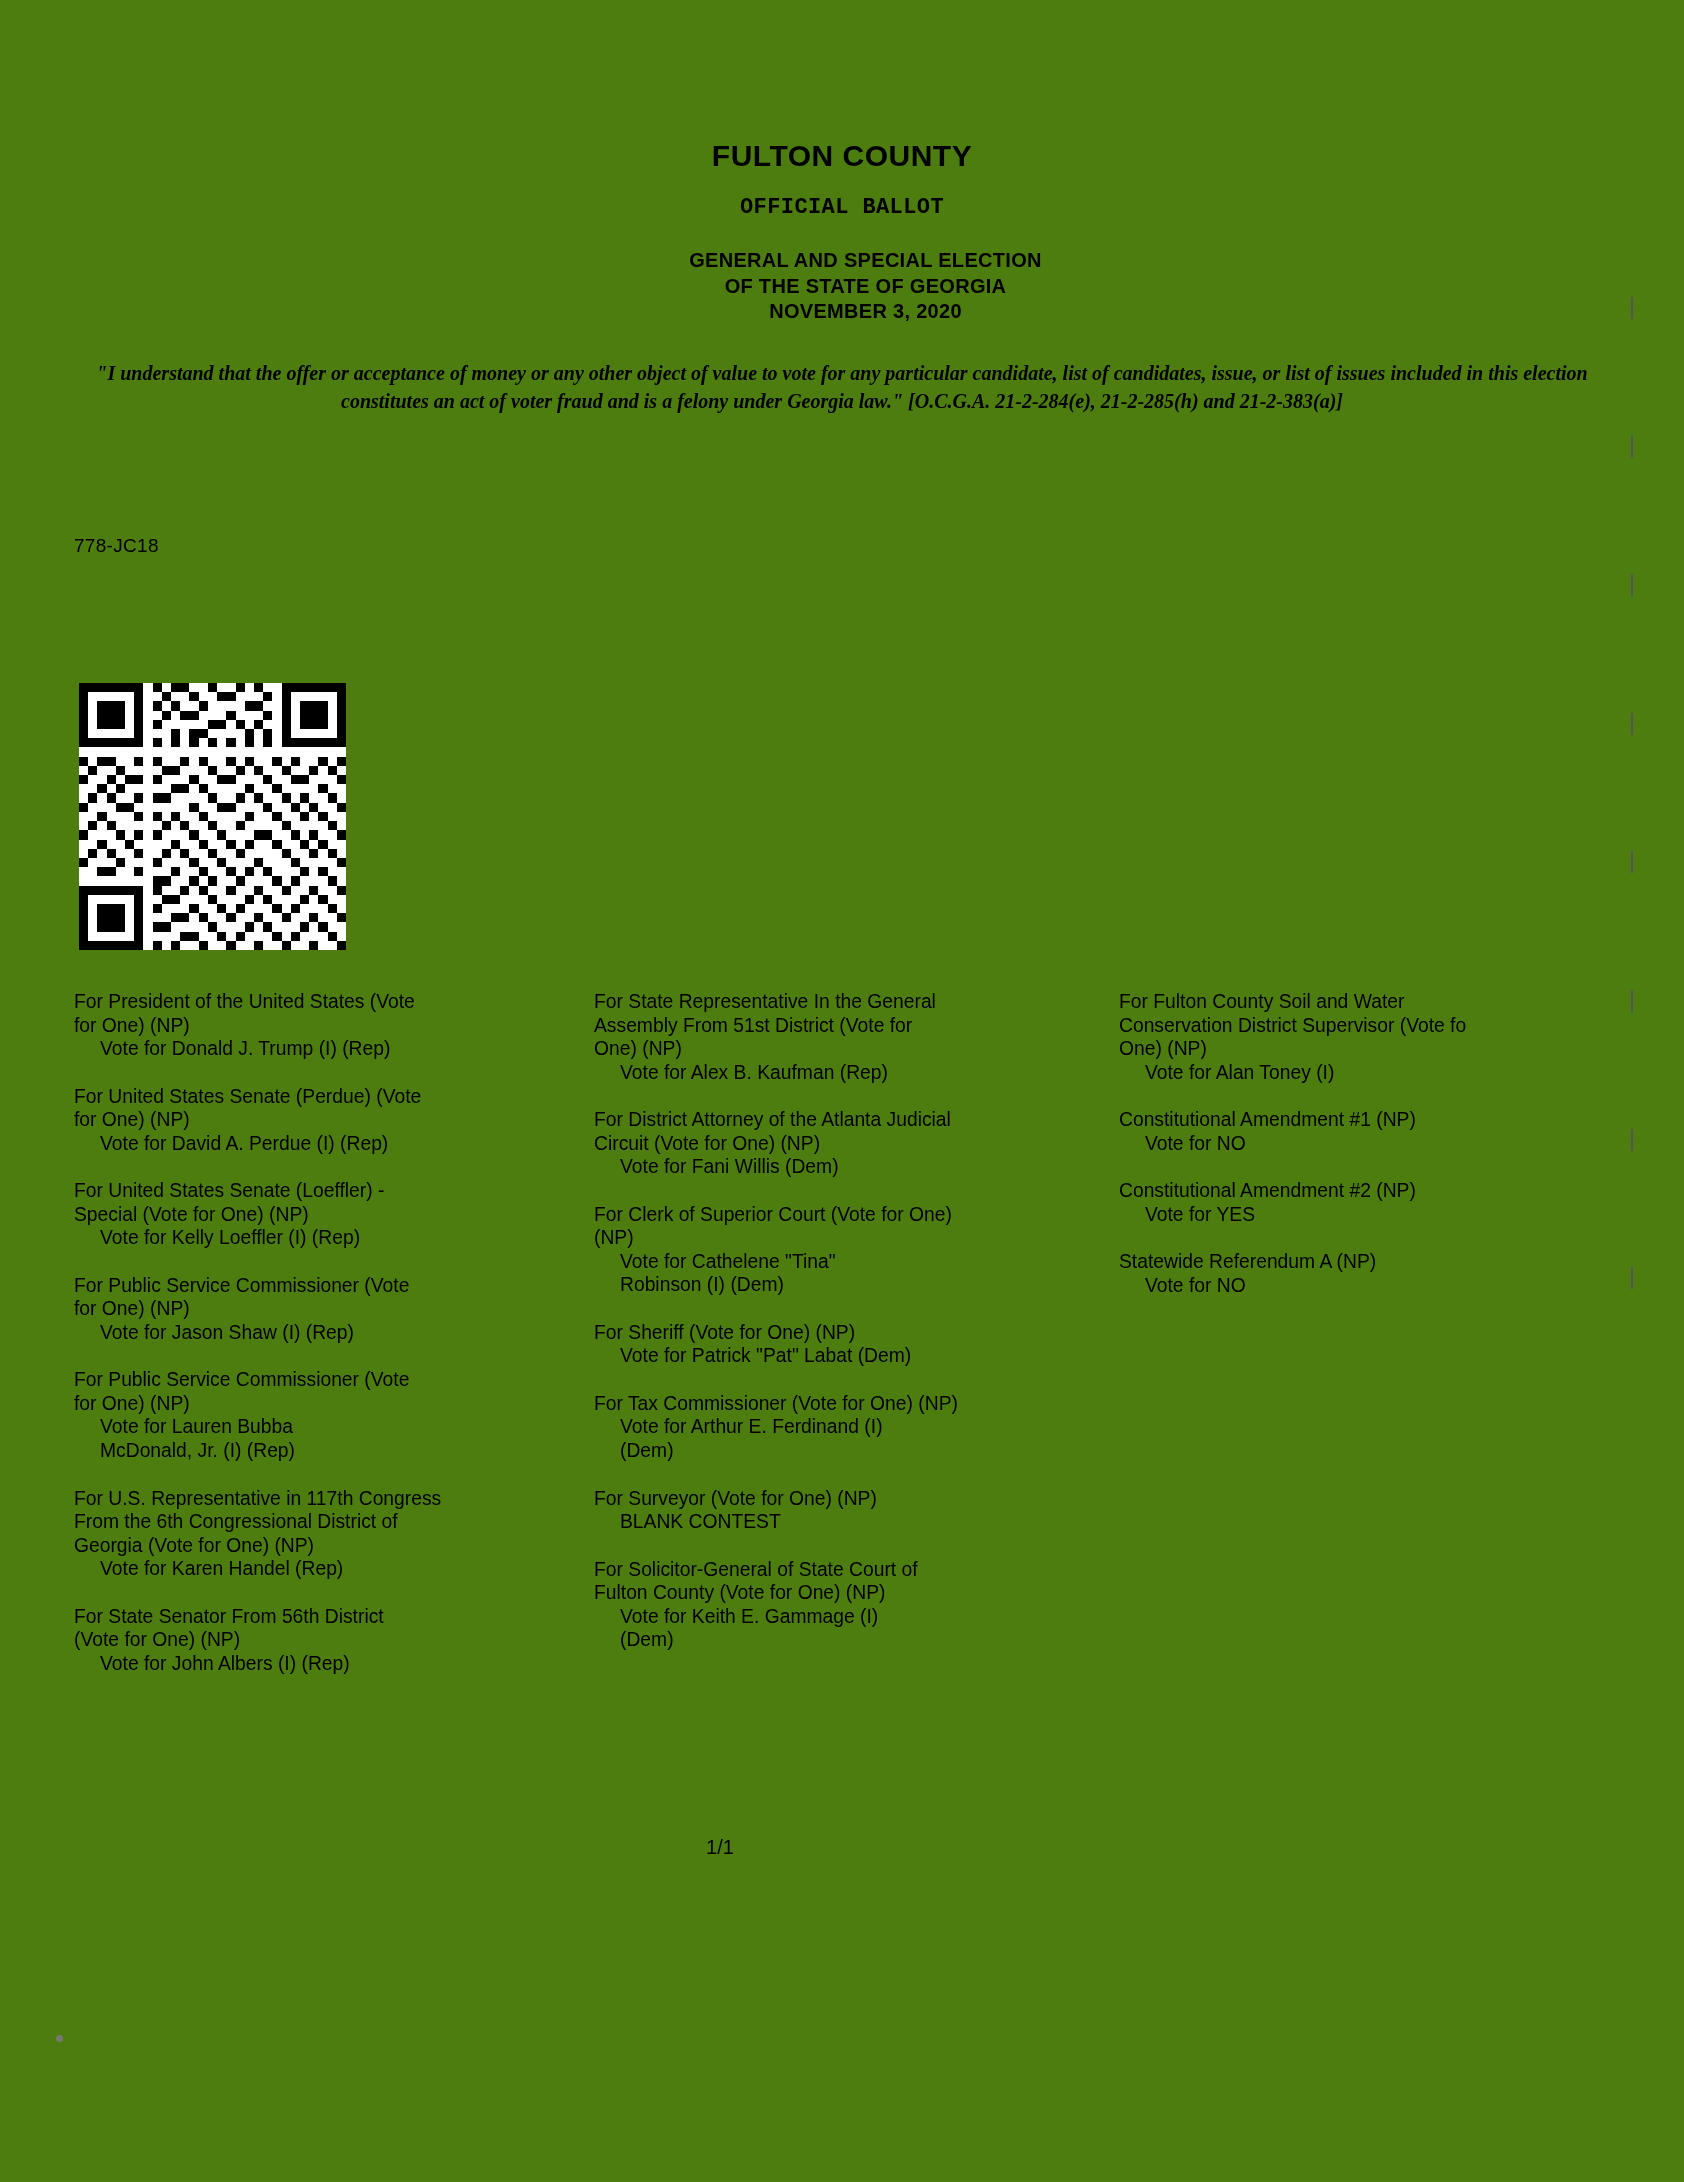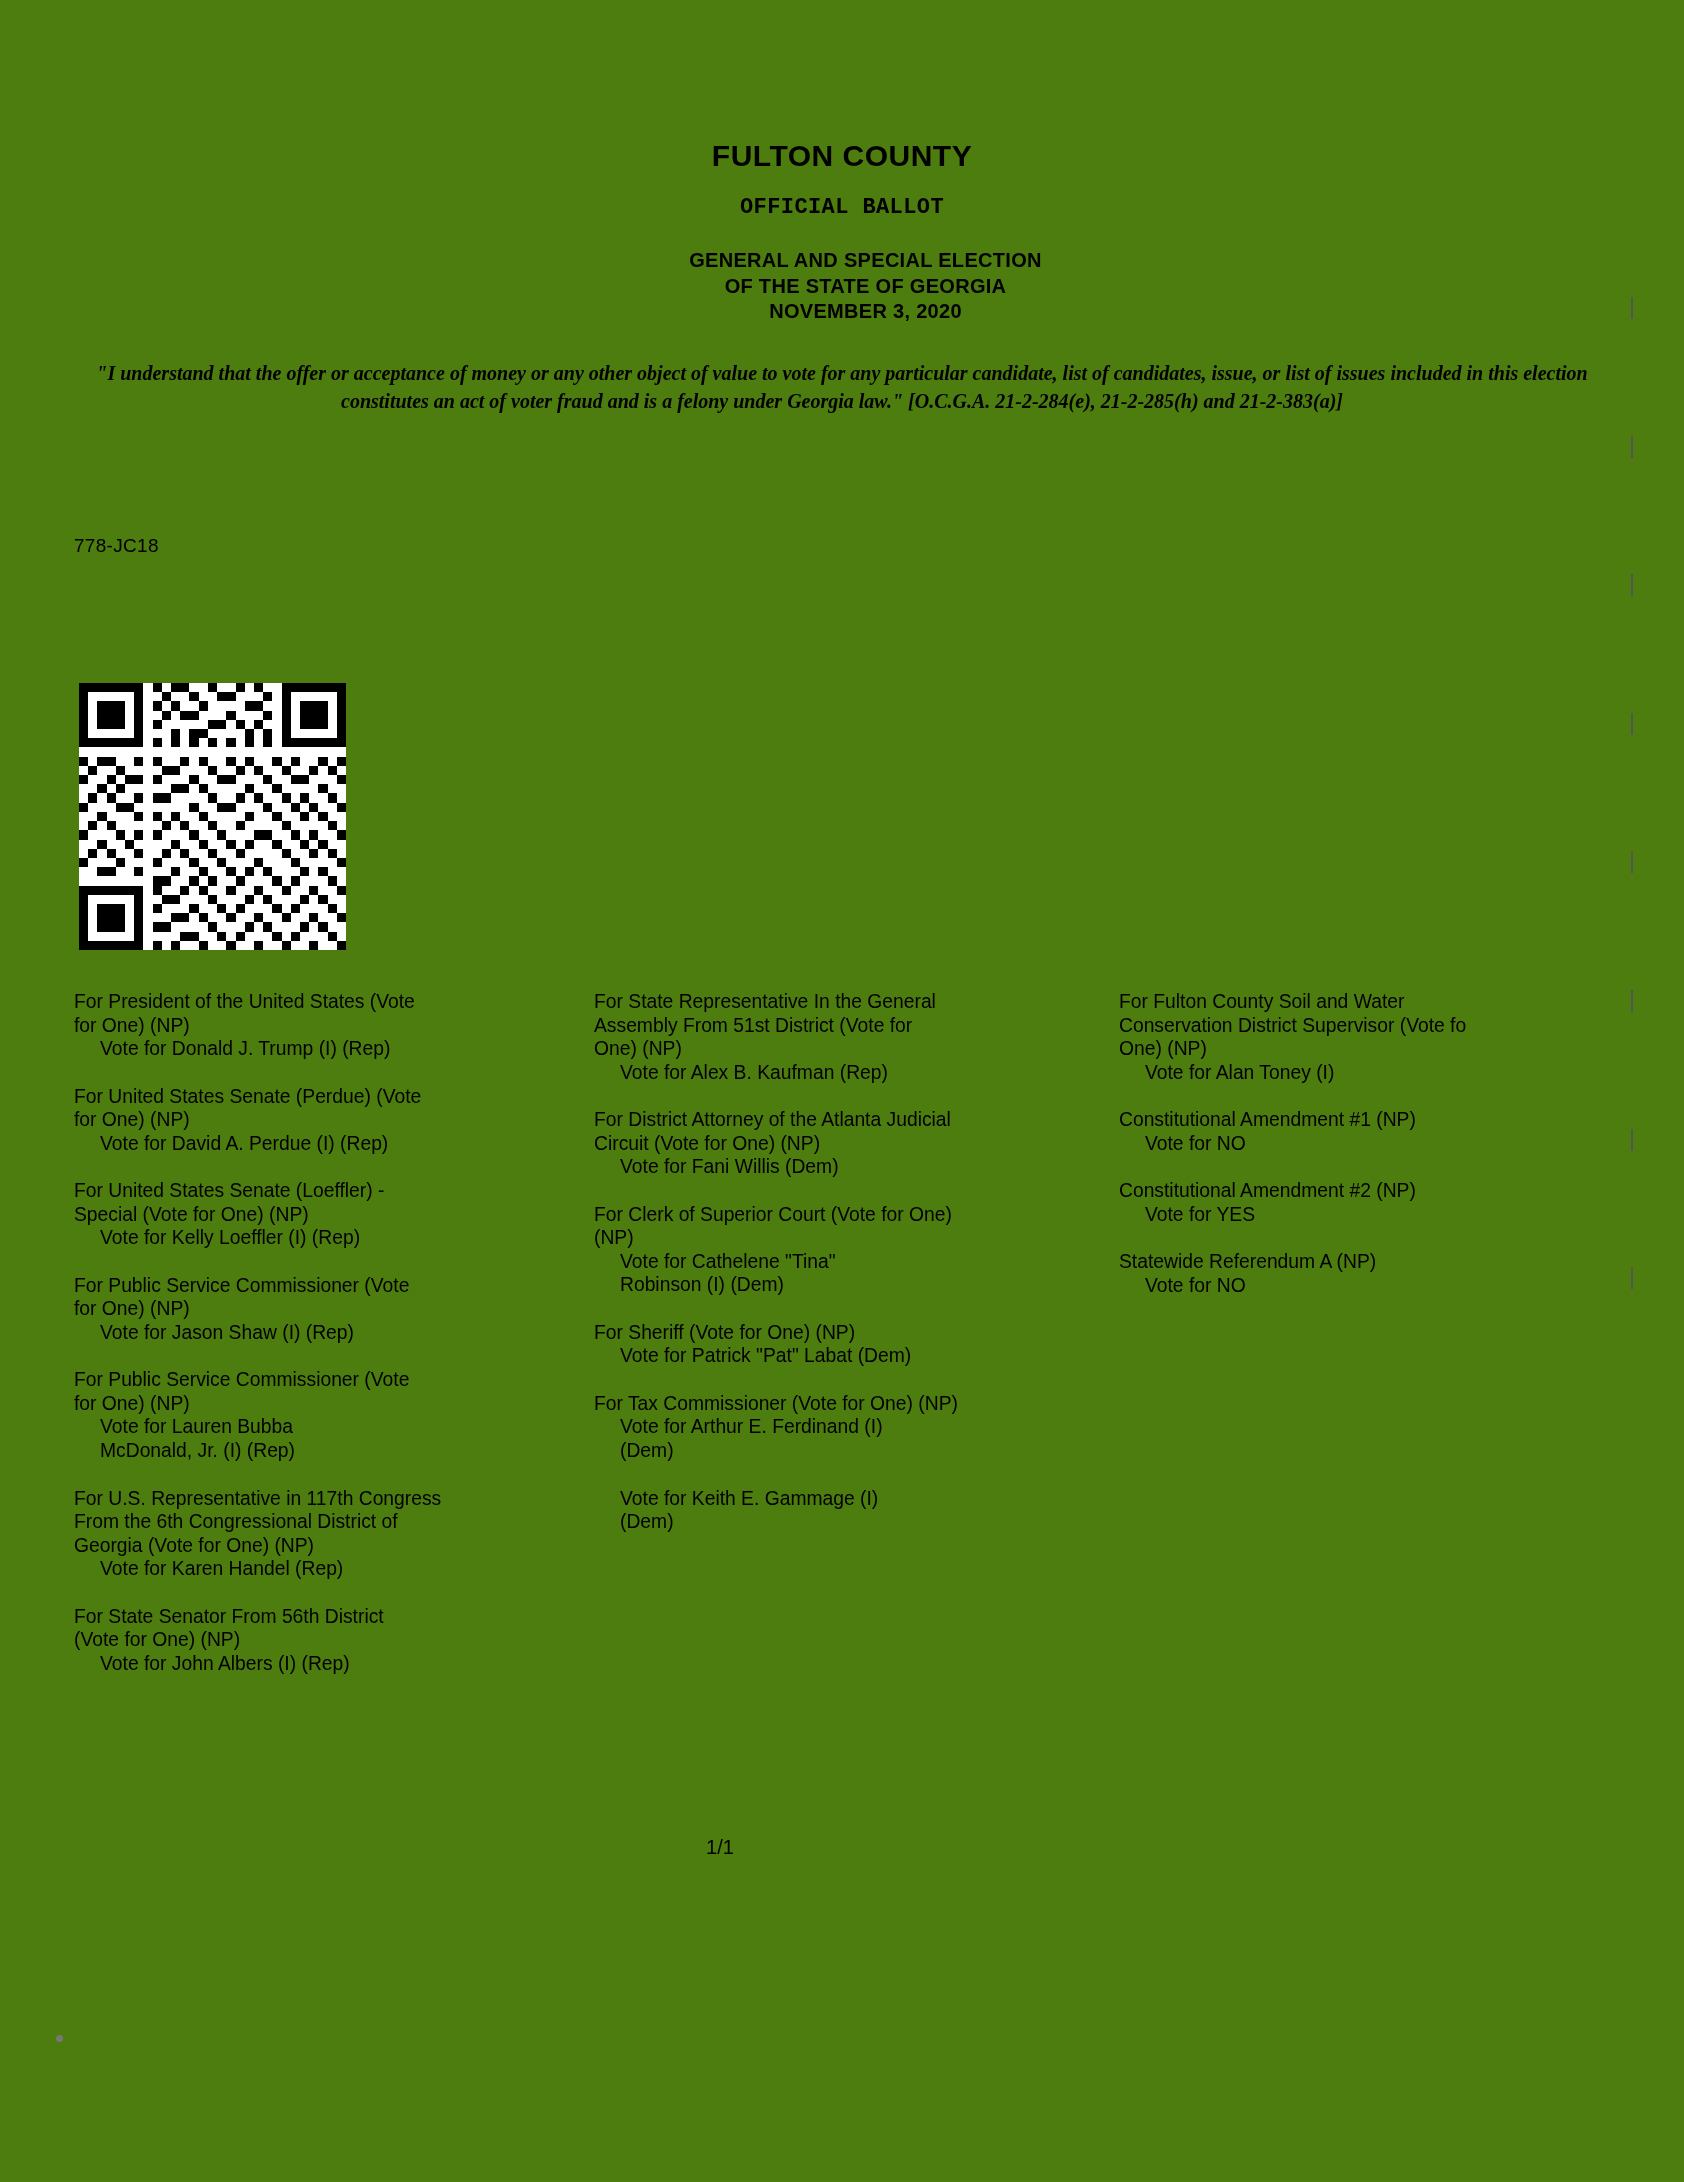--- a/index.html
+++ b/index.html
@@ -504,20 +504,26 @@
       <div class="contest">
         <div class="contest-title">For Sheriff  (Vote for One) (NP)</div>
         <div class="choice">Vote for Patrick "Pat" Labat (Dem)</div>
       </div>
       <div class="contest">
         <div class="contest-title">For Tax Commissioner  (Vote for One) (NP)</div>
         <div class="choice">Vote for Arthur E. Ferdinand (I)
    (Dem)</div>
       </div>
       <div class="contest">
+        <div class="contest-title">For Surveyor  (Vote for One) (NP)</div>
+        <div class="choice">BLANK CONTEST</div>
+      </div>
+      <div class="contest">
+        <div class="contest-title">For Solicitor-General of State Court of
+Fulton County  (Vote for One) (NP)</div>
         <div class="choice">Vote for Keith E. Gammage (I)
    (Dem)</div>
       </div>
     </div>
 
     <div class="col col-3">
       <div class="contest">
         <div class="contest-title">For Fulton County Soil and Water
 Conservation District Supervisor  (Vote fo
 One) (NP)</div>

